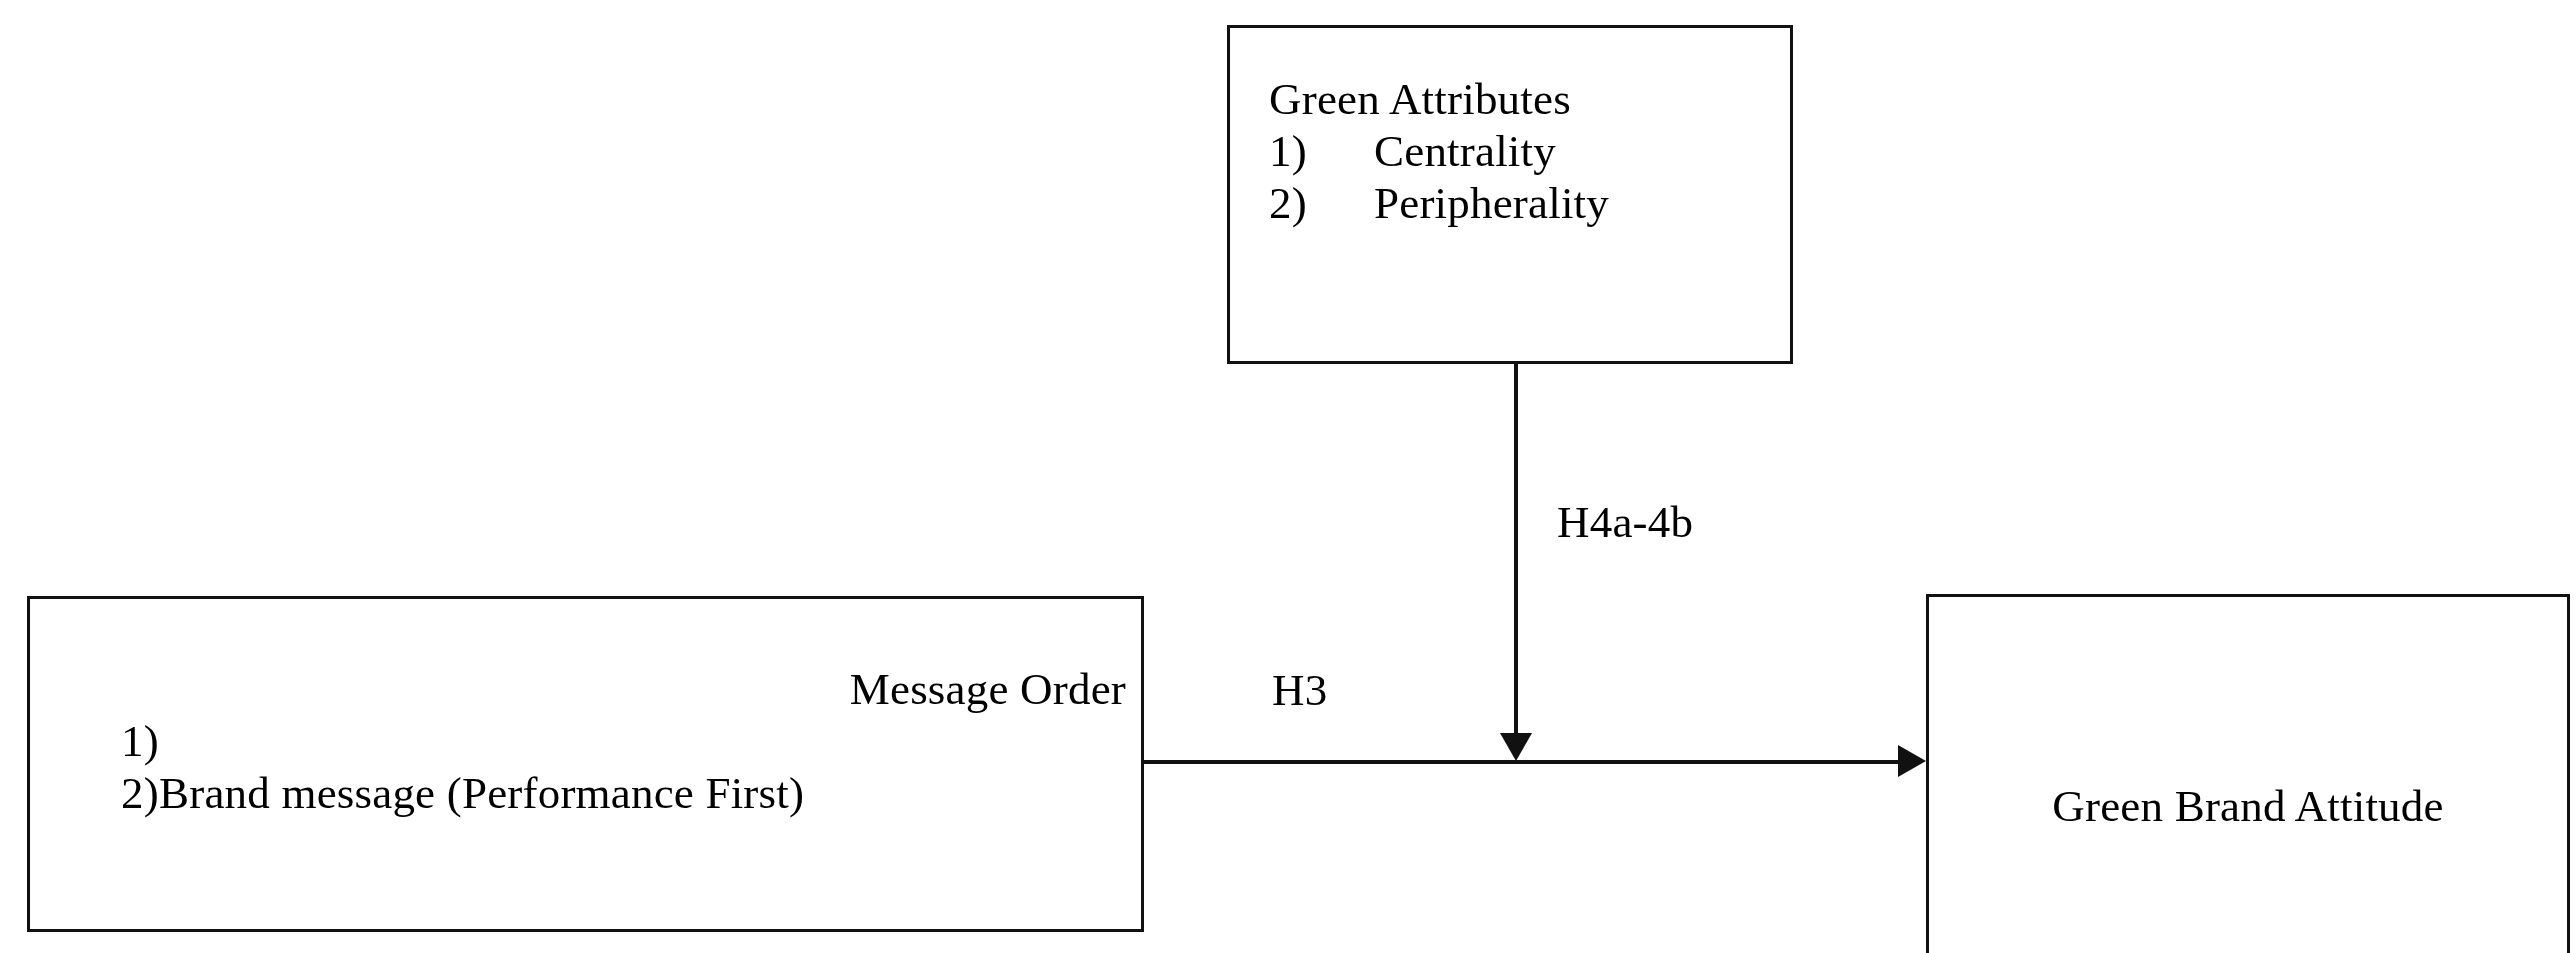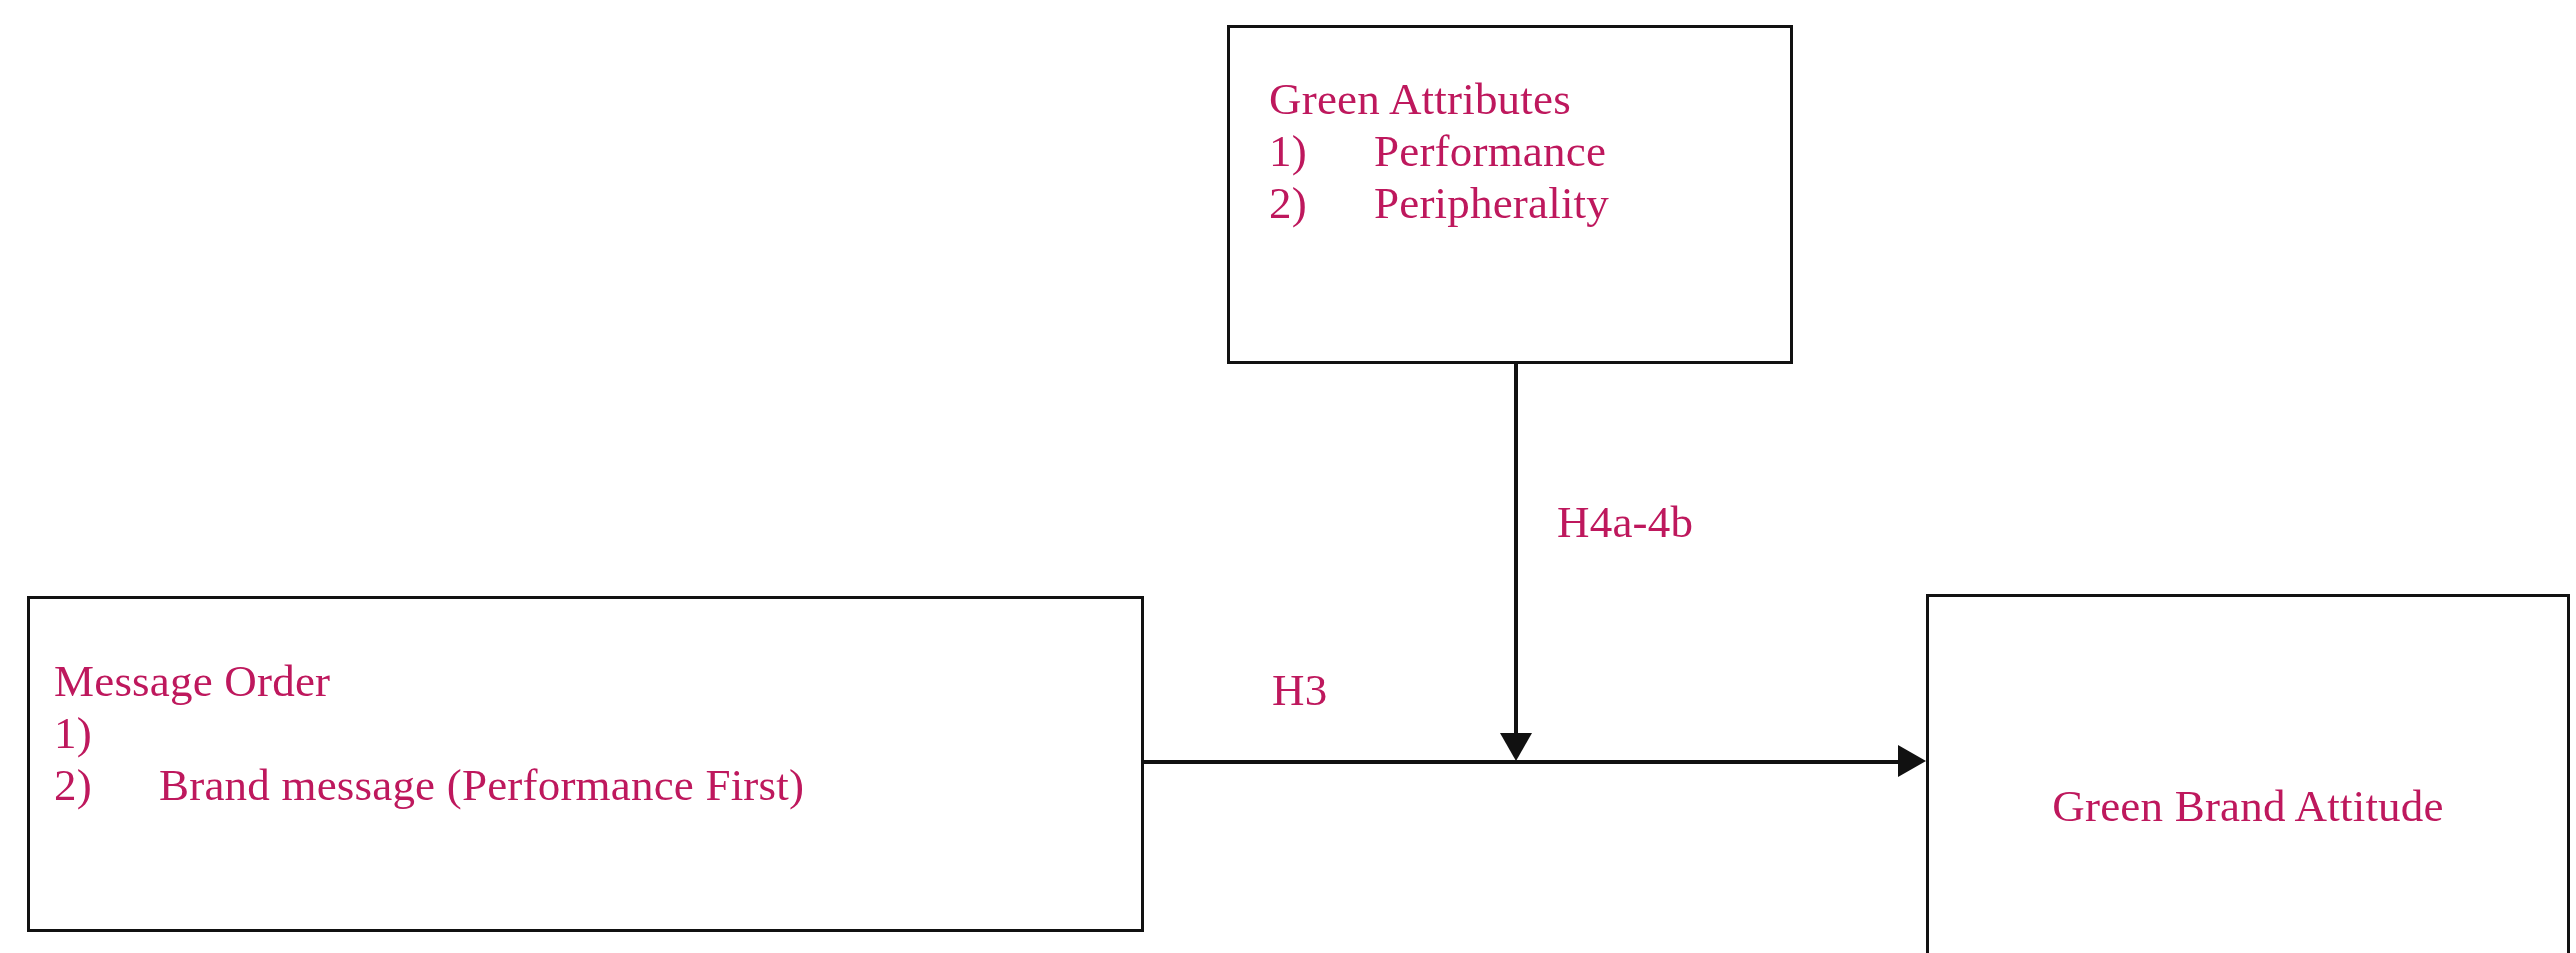--- a/index.html
+++ b/index.html
@@ -7,21 +7,21 @@
     padding: 0;
     background: #ffffff;
   }
   #canvas {
     position: relative;
     width: 2576px;
     height: 954px;
     background: #ffffff;
     overflow: hidden;
     font-family: "Liberation Serif", "DejaVu Serif", serif;
-    color: #be185d;
+    color: #000000;
   }
 
   .node-box {
     position: absolute;
     box-sizing: border-box;
     background: #ffffff;
     border: 3.7px solid #111111;
   }
 
   .box-inner {
@@ -68,22 +68,23 @@
   }
 
   
   #box-message-order {
     left: 27px;
     top: 596px;
     width: 1117px;
     height: 336px;
   }
   #box-message-order .box-inner {
-    top: 56px;
+    top: 64px;
     left: 24px;
+    text-align: right;
   }
 
   
   #box-green-brand-attitude {
     left: 1926px;
     top: 594px;
     width: 644px;
     height: 424px;
   }
   #box-green-brand-attitude .centered-label {
@@ -167,21 +168,21 @@
 <body>
 
 <div id="canvas">
 
   <div id="box-green-attributes" class="node-box">
     <div class="box-inner">
       <div class="box-title">Green Attributes</div>
       <ul class="num-list">
         <li>
           <span class="num">1)</span>
-          <span>Performance</span>
+          <span>Centrality</span>
         </li>
         <li>
           <span class="num">2)</span>
           <span>Peripherality</span>
         </li>
       </ul>
     </div>
   </div>
 
   <div id="box-message-order" class="node-box">

